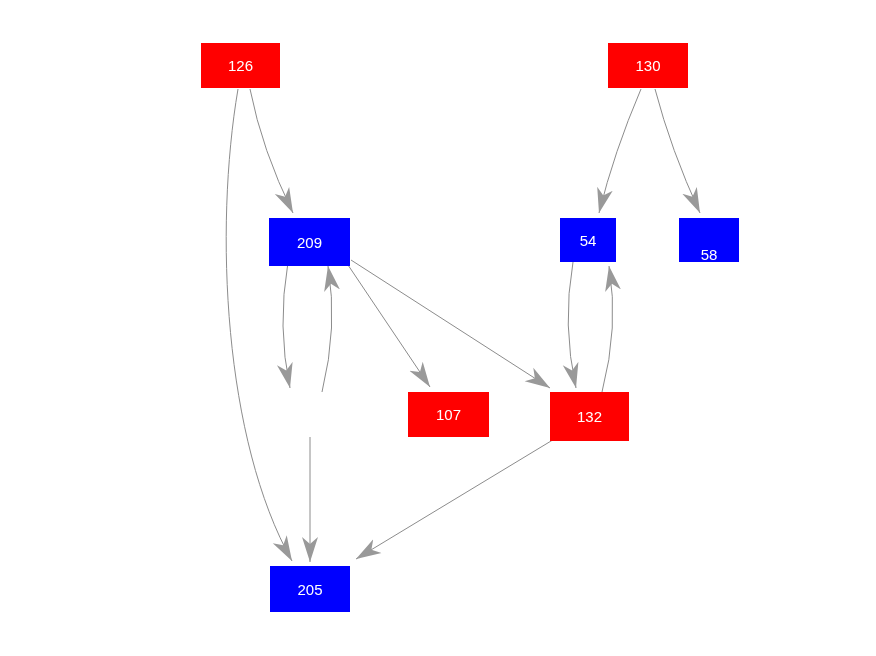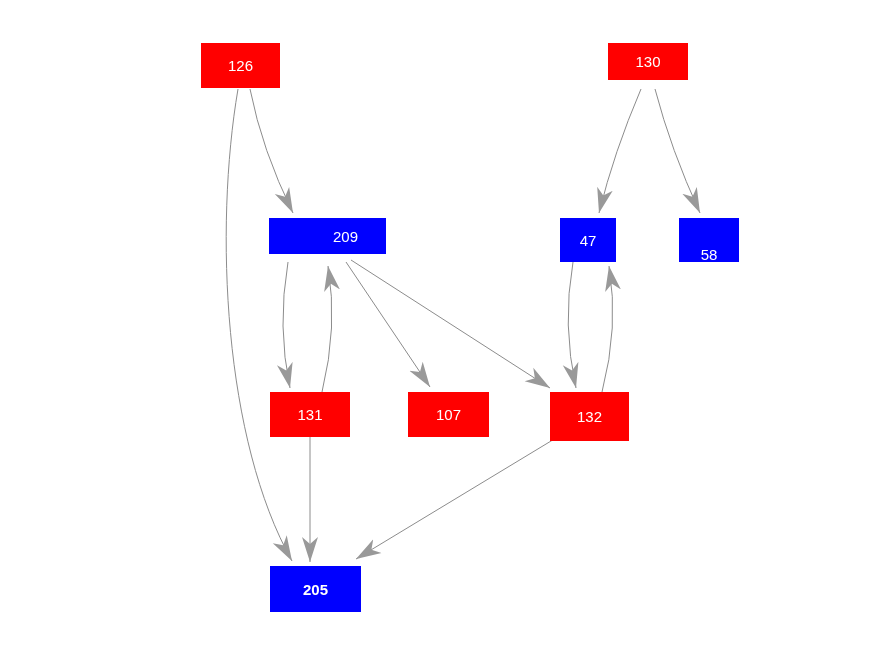--- a/index.html
+++ b/index.html
@@ -47,38 +47,35 @@
         <path d="M573,262 Q562,325 576,388" class="edge" stroke="#8c8c8c" marker-end="url(#arrowhead)"></path>
         <path d="M602,392 Q619,327 609,266" class="edge" stroke="#8c8c8c" marker-end="url(#arrowhead)"></path>
         <path d="M310,437 L310,562" class="edge" stroke="#8c8c8c" marker-end="url(#arrowhead)"></path>
         <path d="M556,438 L356,559" class="edge" stroke="#8c8c8c" marker-end="url(#arrowhead)"></path>
       </g>
   </svg>
   <div id="nodes">
       <div class="node" style="left: 201px; top: 43px; width: 79px; height: 45px; background: rgb(255, 0, 0); color: rgb(255, 255, 255);">
         <span>126</span>
       </div>
-      <div class="node" style="left: 608px; top: 43px; width: 80px; height: 37px; background: rgb(255, 0, 0); color: rgb(255, 255, 255);">
+      <div class="node" style="left: 608px; top: 43px; width: 80px; height: 45px; background: rgb(255, 0, 0); color: rgb(255, 255, 255);">
         <span>130</span>
       </div>
-      <div class="node" style="left: 269px; top: 218px; width: 81px; height: 36px; background: rgb(0, 0, 255); color: rgb(255, 255, 255); padding-left: 36px;">
+      <div class="node" style="left: 269px; top: 218px; width: 81px; height: 48px; background: rgb(0, 0, 255); color: rgb(255, 255, 255);">
         <span>209</span>
       </div>
       <div class="node" style="left: 560px; top: 218px; width: 56px; height: 44px; background: rgb(0, 0, 255); color: rgb(255, 255, 255);">
-        <span>47</span>
+        <span>54</span>
       </div>
       <div class="node" style="left: 679px; top: 218px; width: 60px; height: 44px; background: rgb(0, 0, 255); color: rgb(255, 255, 255); align-items: flex-end;">
         <span>58</span>
-      </div>
-      <div class="node" style="left: 270px; top: 392px; width: 80px; height: 45px; background: rgb(255, 0, 0); color: rgb(255, 255, 255);">
-        <span>131</span>
       </div>
       <div class="node" style="left: 408px; top: 392px; width: 81px; height: 45px; background: rgb(255, 0, 0); color: rgb(255, 255, 255);">
         <span>107</span>
       </div>
       <div class="node" style="left: 550px; top: 392px; width: 79px; height: 49px; background: rgb(255, 0, 0); color: rgb(255, 255, 255);">
         <span>132</span>
       </div>
-      <div class="node" style="left: 270px; top: 566px; width: 91px; height: 46px; background: rgb(0, 0, 255); color: rgb(255, 255, 255); font-weight: bold;">
+      <div class="node" style="left: 270px; top: 566px; width: 80px; height: 46px; background: rgb(0, 0, 255); color: rgb(255, 255, 255);">
         <span>205</span>
       </div>
     </div>
 </div>
 
 </body></html>

